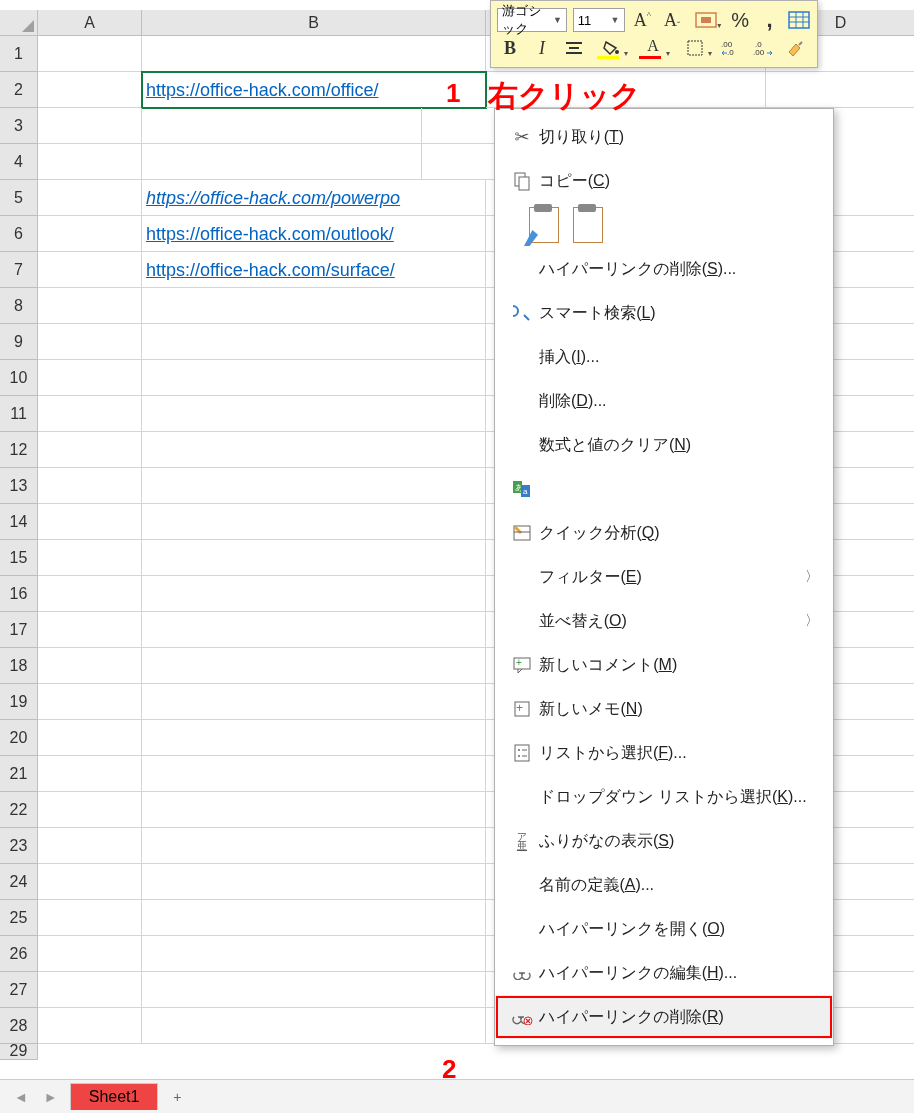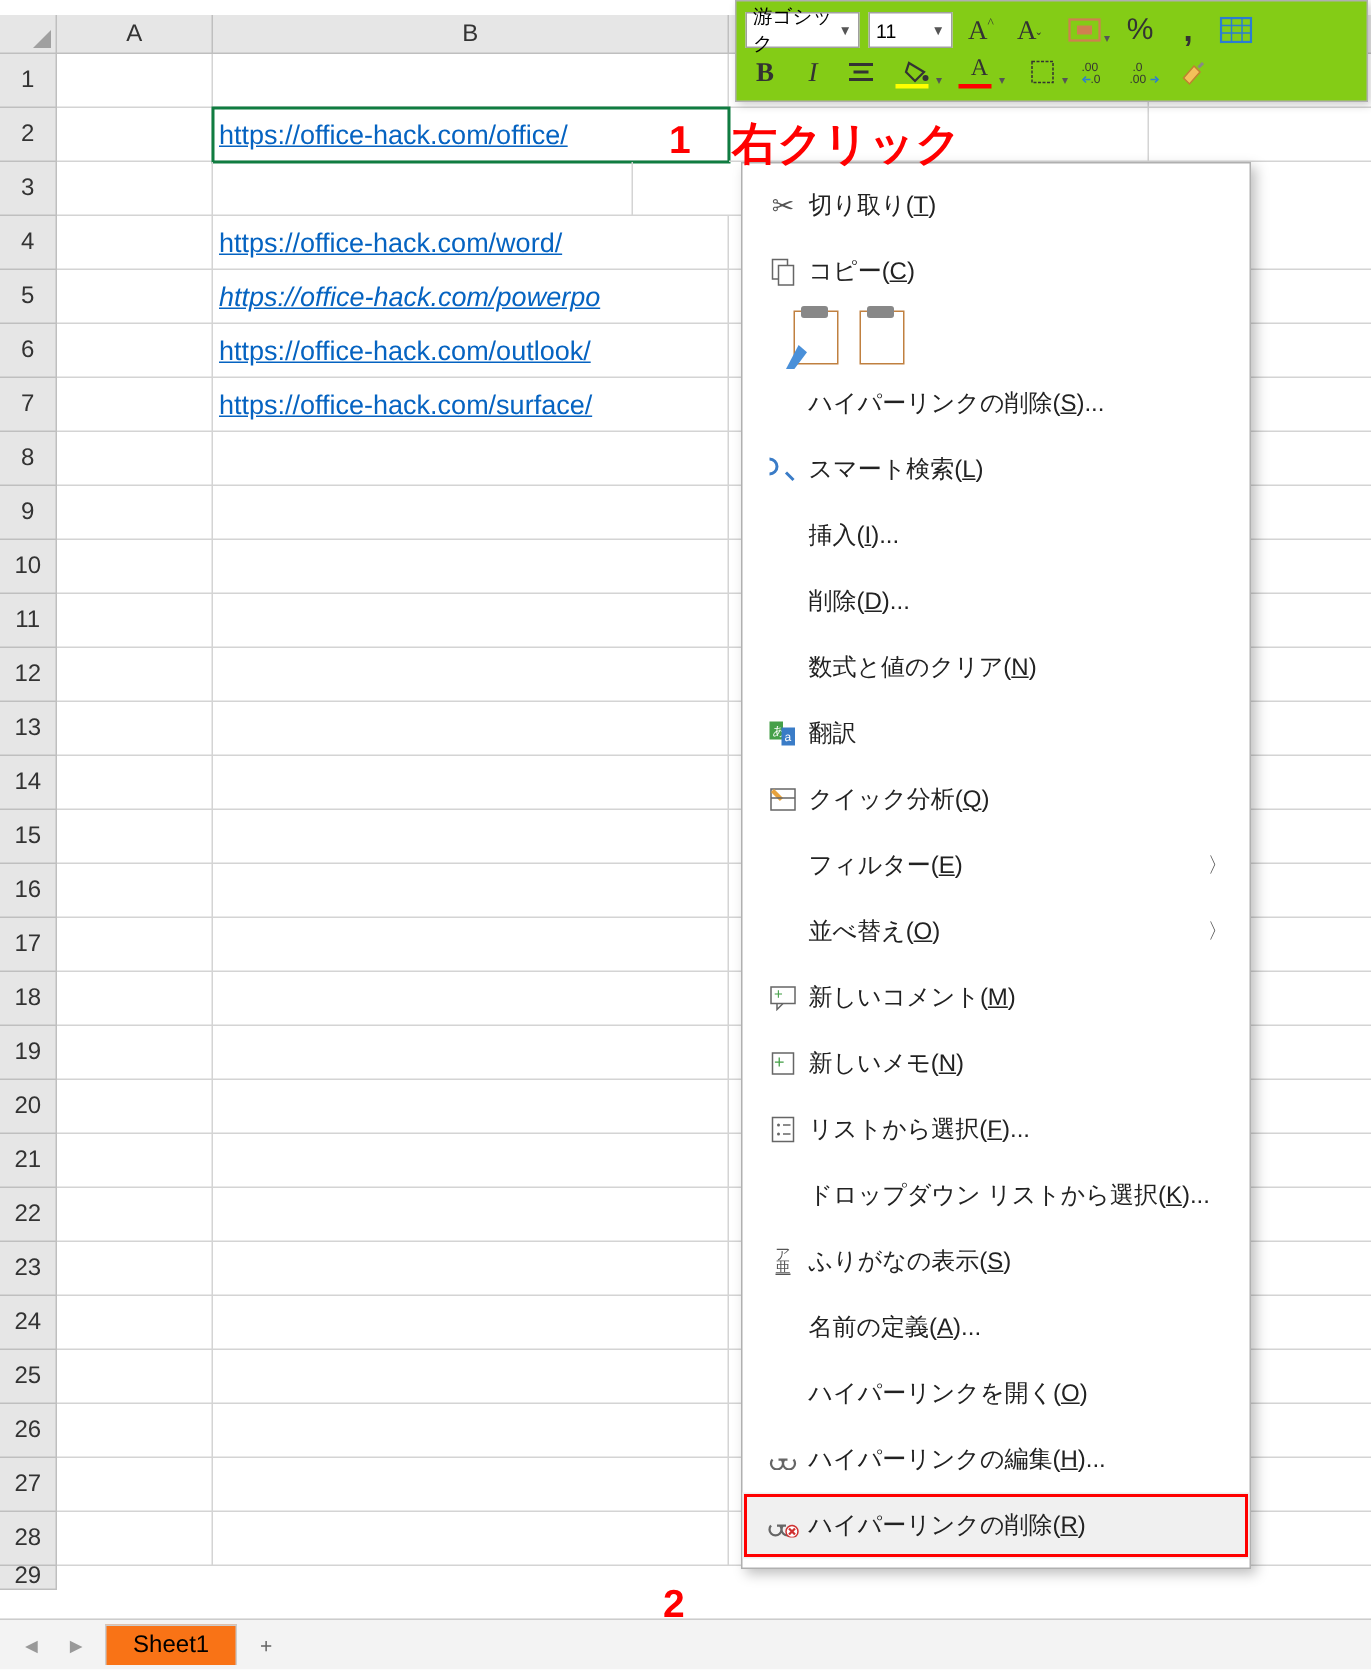--- a/index.html
+++ b/index.html
@@ -78,22 +78,22 @@
   .cell.link { color: #0563c1; text-decoration: underline; }
   .cell.selected {
     outline: 2px solid #107c41;
     outline-offset: -1px;
     background: #fff;
   }
   
   .mini-toolbar {
     position: absolute;
     left: 490px; top: 0;
-    width: 422px;
-    background: #84cc16;
+    width: 328px;
+    background: #fef9c3;
     border: 1px solid #b0b0b0;
     box-shadow: 2px 2px 6px rgba(0,0,0,.2);
     padding: 4px 6px;
     z-index: 50;
   }
   .mt-row { display: flex; align-items: center; gap: 6px; margin: 2px 0; }
   .mt-select, .mt-num {
     border: 1px solid #a0a0a0;
     height: 24px;
     font-size: 13px;
@@ -191,21 +191,21 @@
     position: absolute;
     left: 0; bottom: 0; right: 0;
     height: 34px;
     background: #f3f3f3;
     border-top: 1px solid #ccc;
     display: flex; align-items: center;
     padding-left: 10px; gap: 8px;
   }
   .nav-btn { color: #999; font-size: 14px; padding: 0 4px; }
   .sheet-tab {
-    background: #f97316;
+    background: #ef4444;
     border: 1px solid #ccc;
     border-bottom: none;
     padding: 4px 18px;
     font-size: 16px;
   }
   .add-sheet {
     width: 22px; height: 22px;
     border-radius: 50%;
     display: inline-flex;
     align-items: center; justify-content: center;
@@ -269,21 +269,20 @@
         <div class="cell" style="width: 280px;"></div>
         <div class="cell" style="width: 150px;"></div>
       </div>
       <div class="cell-row">
         <div class="cell" style="width: 104px;"></div>
         <div class="cell" style="width: 280px;"></div>
         <div class="cell" style="width: 150px;"></div>
       </div>
       <div class="cell-row">
         <div class="cell" style="width: 104px;"></div>
-        <div class="cell link" style="width: 344px;">https://office-hack.com/word/</div>
         <div class="cell" style="width: 280px;"></div>
         <div class="cell" style="width: 150px;"></div>
       </div>
       <div class="cell-row">
         <div class="cell" style="width: 104px;"></div>
         <div class="cell link" style="width: 344px; font-style: italic;">https://office-hack.com/powerpo</div>
         <div class="cell" style="width: 280px;"></div>
         <div class="cell" style="width: 150px;"></div>
       </div>
       <div class="cell-row">
@@ -561,21 +560,20 @@
   </div>
   <div class="cm-item">
     <span class="cm-icon">
       <svg width="20" height="18">
           <rect x="1" y="1" width="9" height="12" fill="#46a049"></rect>
           <text x="3" y="10" font-size="8" fill="#fff">あ</text>
           <rect x="9" y="5" width="9" height="12" fill="#3a7cc7"></rect>
           <text x="11" y="14" font-size="8" fill="#fff">a</text>
         </svg>
     </span>
-    <span class="cm-label">翻訳</span>
   </div>
   <div class="cm-item">
     <span class="cm-icon">
       <svg width="20" height="18">
           <rect x="2" y="2" width="16" height="14" fill="none" stroke="#666"></rect>
           <path d="M3 3 L9 9" stroke="#e8a33d" stroke-width="3"></path>
           <line x1="2" y1="8" x2="18" y2="8" stroke="#666"></line>
         </svg>
     </span>
     <span class="cm-label"><span>クイック分析(</span><span class="u">Q</span><span>)</span></span>

